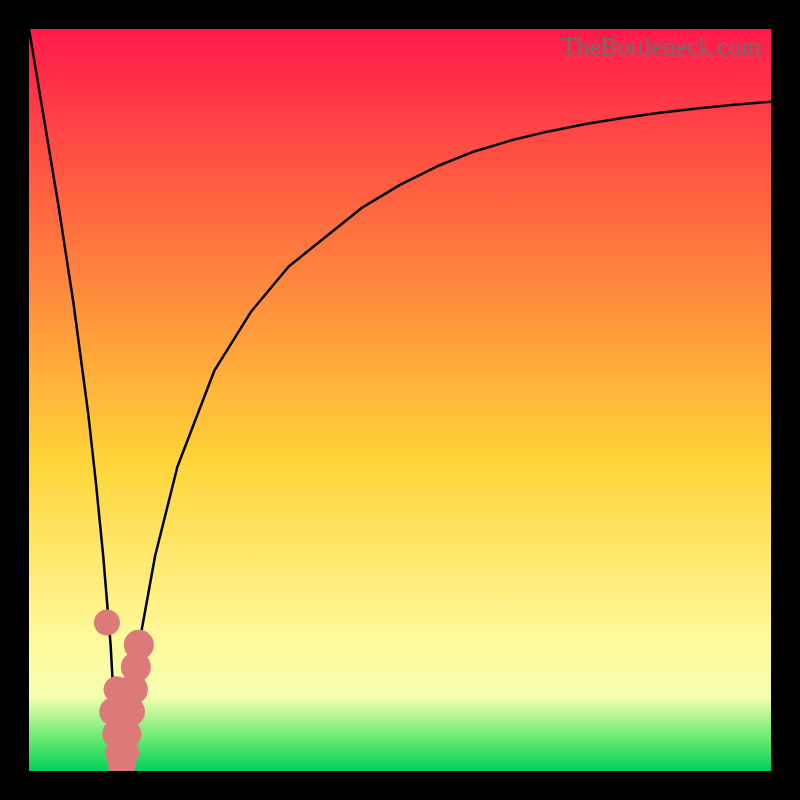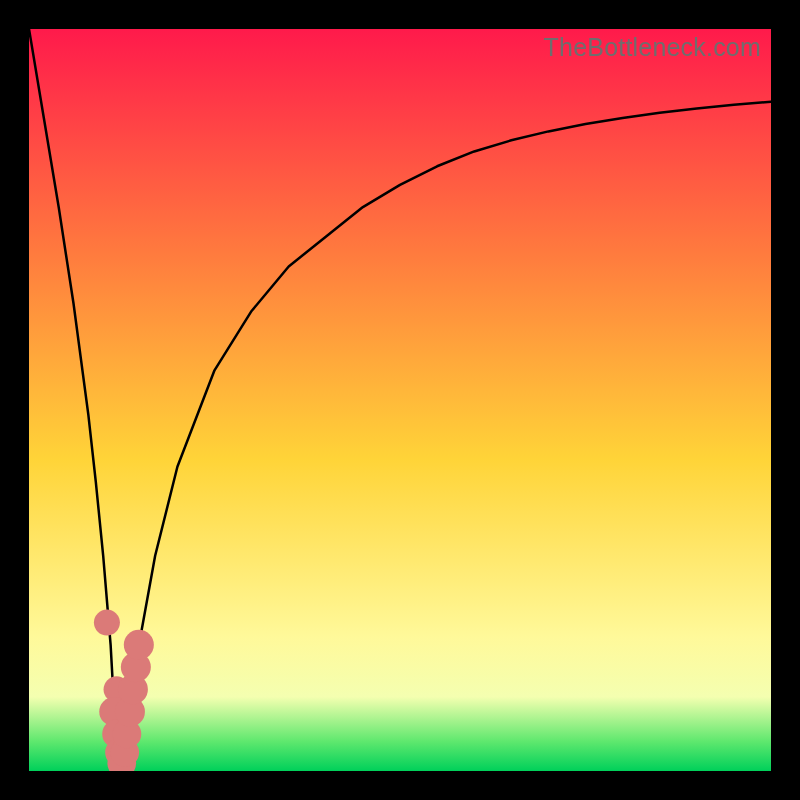--- a/index.html
+++ b/index.html
@@ -19,20 +19,21 @@
     height: 800px;
     background: #000;
   }
   .plot-area {
     position: absolute;
     left: 29px;
     top: 29px;
     width: 742px;
     height: 742px;
     overflow: hidden;
+    font-family: Liberation Serif, serif;
   }
   .gradient {
     position: absolute;
     left: 0;
     top: 0;
     width: 100%;
     height: 100%;
   }
   .watermark {
     position: absolute;

